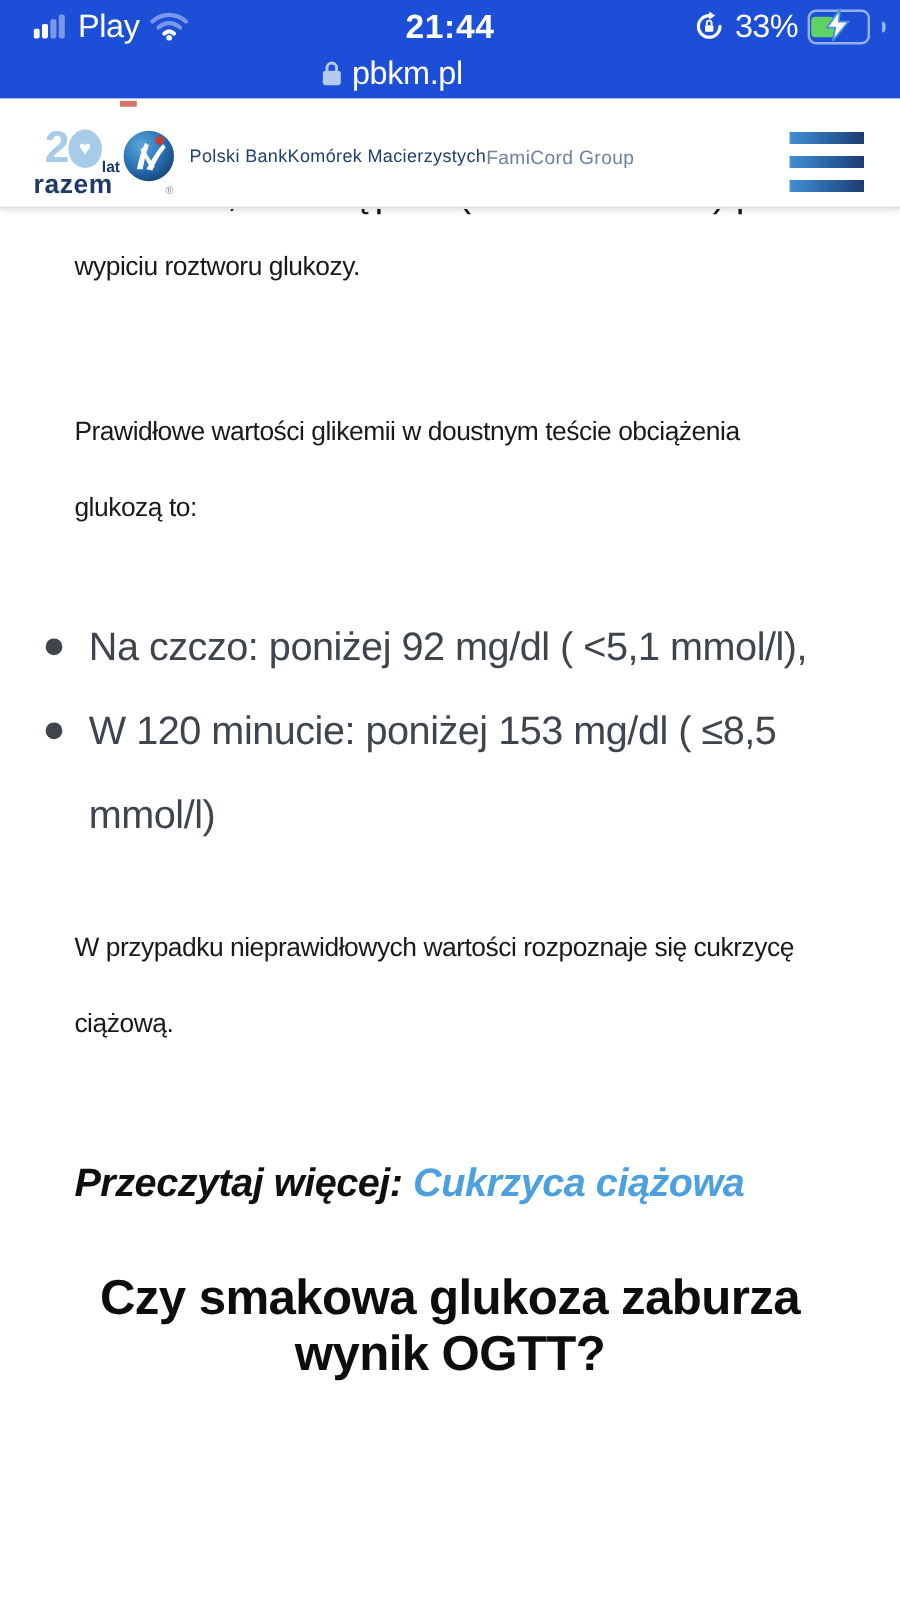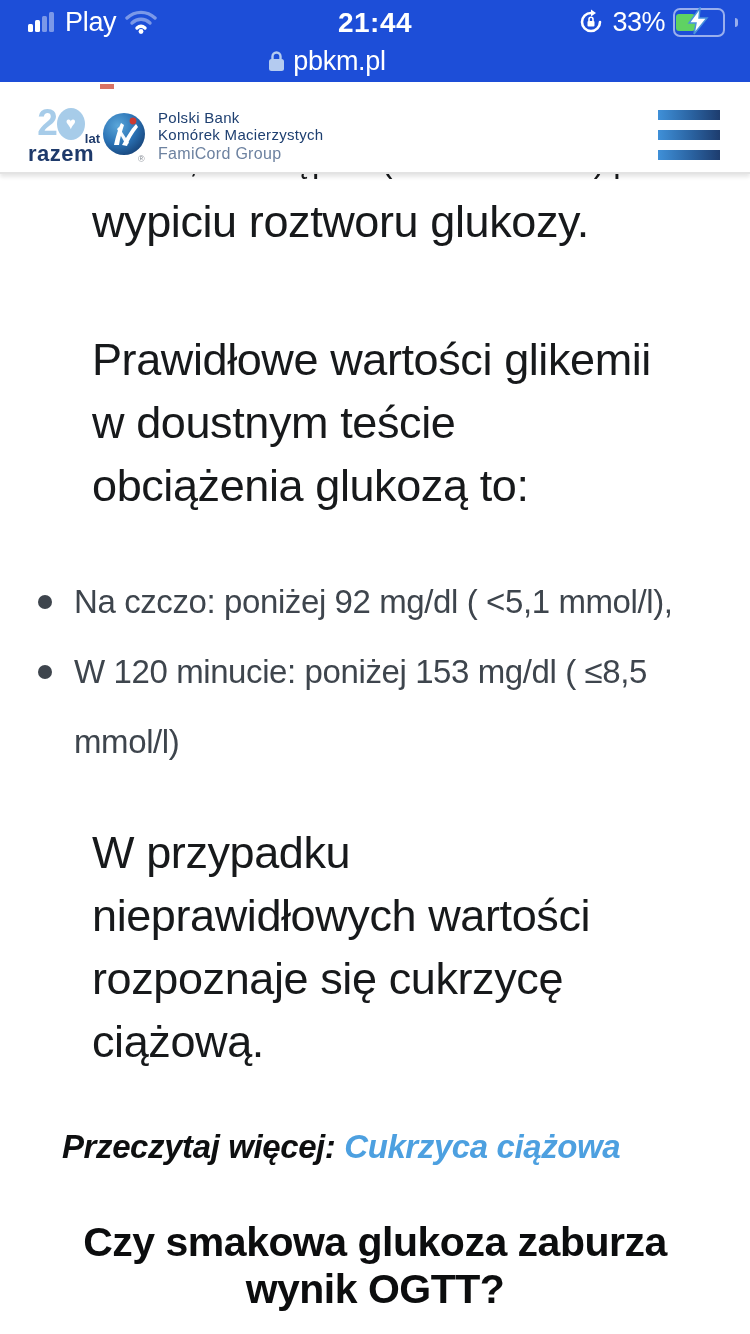--- a/index.html
+++ b/index.html
@@ -29,40 +29,40 @@
   .logo20{position:absolute; left:26px; top:24px; width:70px; text-align:center;}
   .l20-top{position:relative; height:34px;}
   .l20-two{font-weight:700; font-size:37px; color:#a7cce9; letter-spacing:-2px; line-height:34px;}
   .l20-zero{display:inline-block; position:relative; width:28px; height:32px; border-radius:50%; background:#a7cce9; vertical-align:bottom; margin-left:1px;}
   .l20-heart{position:absolute; left:50%; top:50%; transform:translate(-50%,-54%); color:#fff; font-size:17px; line-height:17px;}
   .l20-lat{position:absolute; right:-4px; bottom:-6px; font-size:13px; font-weight:700; color:#1e3a6b;}
   .l20-razem{font-size:22px; font-weight:700; color:#1e3a6b; letter-spacing:0.5px; margin-top:3px; line-height:22px;}
 
   .brand{position:absolute; left:102px; top:26px; display:flex; align-items:center; gap:10px;}
   .brand-reg{position:absolute; left:36px; top:46px; font-size:9px; color:#8a9099;}
-  .brand-text{display:flex; flex-direction:column; line-height:1.12; padding-top:2px;}
+  .brand-text{display:flex; flex-direction:row; line-height:1.12; padding-top:2px;}
   .brand-l1,.brand-l2{font-size:15px; color:#1e3f70; letter-spacing:0.3px;}
   .brand-l3{font-size:16px; color:#6d82a0; margin-top:1px; letter-spacing:0.3px;}
 
   .hamburger{position:absolute; right:30px; top:28px; width:62px; height:50px; cursor:pointer;}
   .hamburger .bar{width:62px; height:10px; margin-bottom:10px; background:linear-gradient(90deg,#3f90d8 0%, #2a62a0 55%, #1d3c6e 100%);}
   .hamburger .bar:last-child{margin-bottom:0;}
 
   
   .article{position:absolute; top:172px; left:0; width:750px; color:#17191b; letter-spacing:-0.4px;}
   .clip-line{height:11px; overflow:hidden;}
   .clip-line span{display:block; padding:0 62px; font-size:33px; line-height:42px; margin-top:-32px; color:#17191b; white-space:nowrap;}
-  .p{padding:0 92px; font-size:45px; line-height:63px; margin:0;}
+  .p{padding:0 62px; font-size:22px; line-height:63px; margin:0;}
   .p1{margin-top:17px; line-height:44px;}
   .p2{margin-top:84px;}
   .ogtt-list{margin:50px 0 0 0; padding:0 62px 0 74px; list-style:none;}
   .ogtt-list li{position:relative; font-size:33px; line-height:70px; color:#3e454d; letter-spacing:-0.4px;}
   .ogtt-list li .dot{position:absolute; left:-36px; top:28px; width:14px; height:14px; border-radius:50%; background:#3e454d;}
   .p3{margin-top:44px;}
-  .read-more{padding:0 62px; margin-top:52px; font-size:33px; line-height:44px; font-style:italic; font-weight:700; color:#0e0f10;}
+  .read-more{padding:0 62px; margin-top:80px; font-size:33px; line-height:44px; font-style:italic; font-weight:700; color:#0e0f10;}
   .read-more a{color:#4da0e0; text-decoration:none;}
   .h2{margin:50px auto 0; width:600px; text-align:center; font-size:41px; line-height:47px; font-weight:700; color:#0c0d0e; letter-spacing:-0.5px;}
 </style>
 </head>
 <body>
 
 <div class="screen">
 
   <div class="statusbar">
     <div class="status-row">

